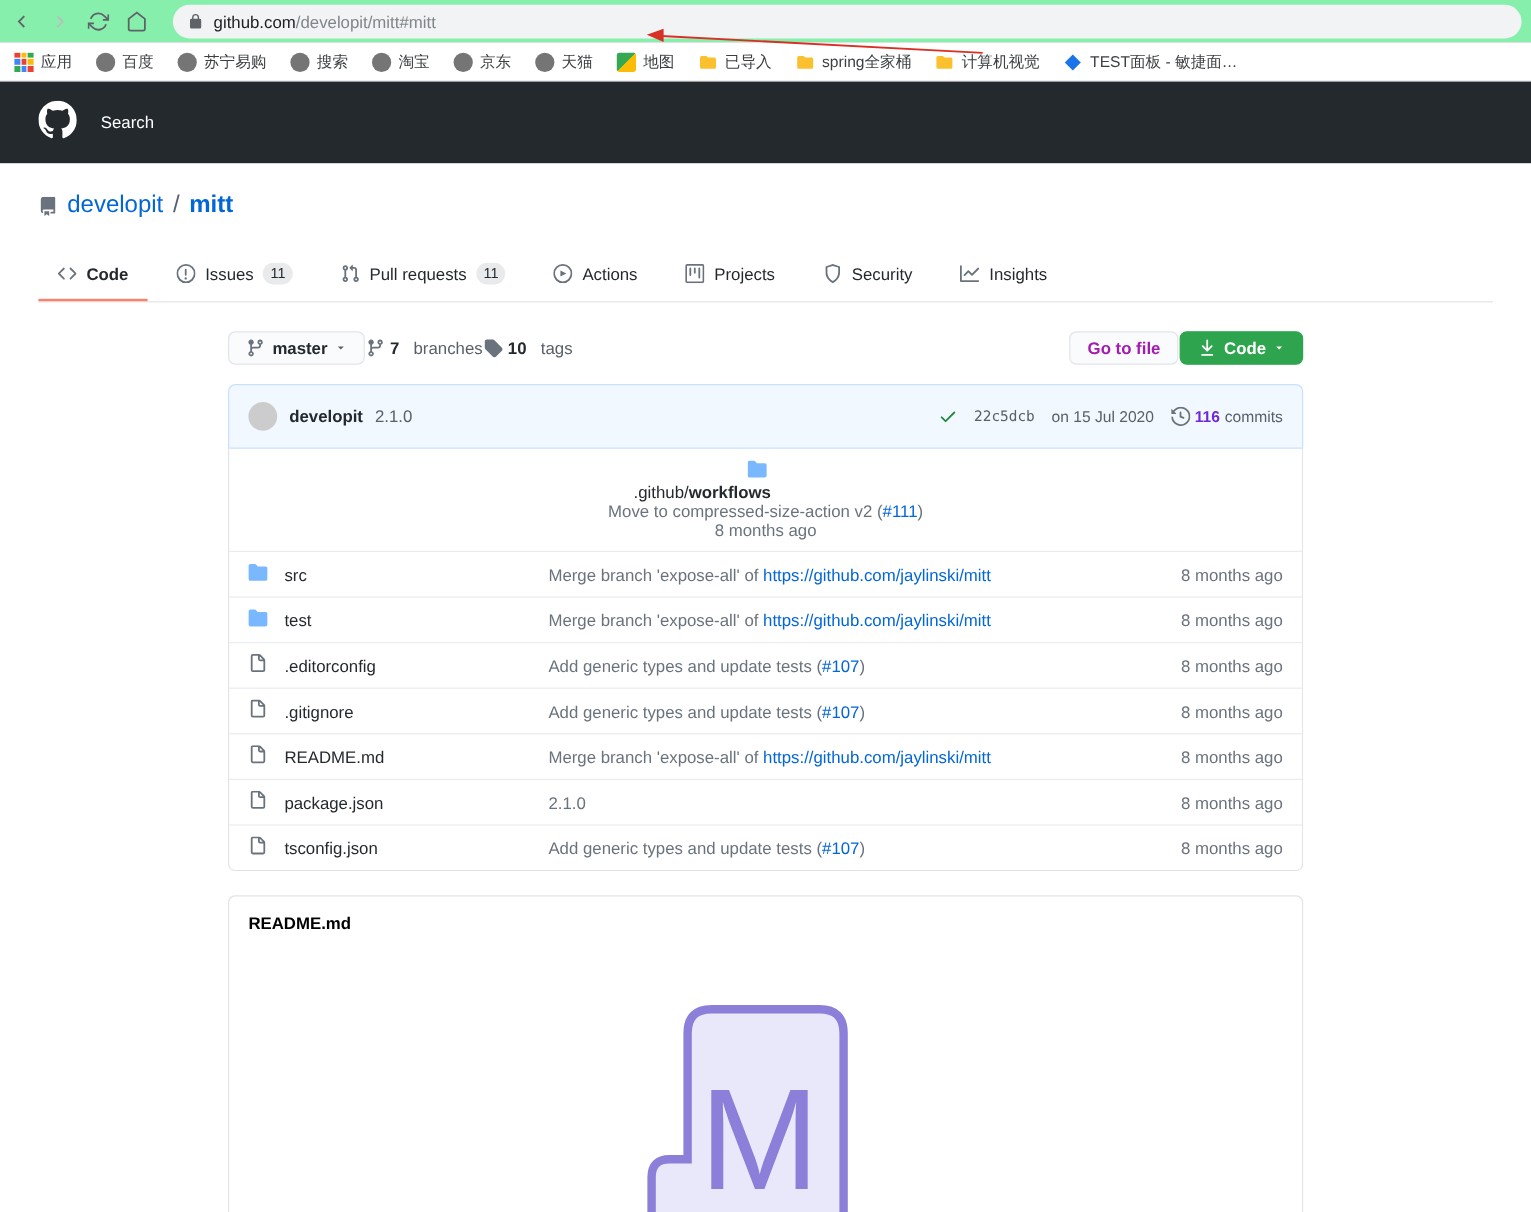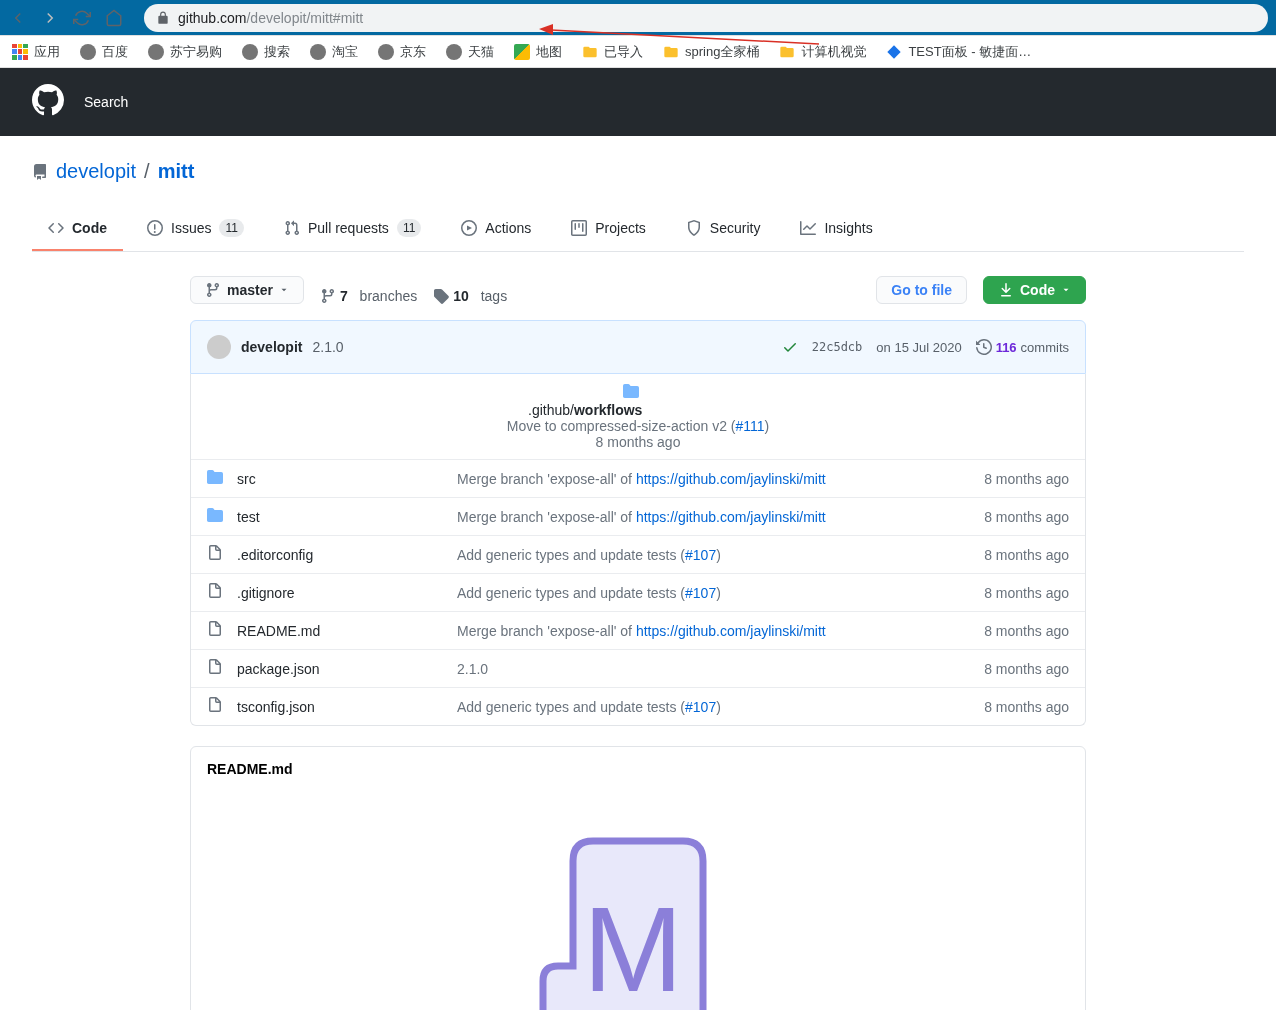--- a/index.html
+++ b/index.html
@@ -1,17 +1,17 @@
 <!DOCTYPE html>
 <html><head>
 <meta charset="utf-8">
 <style>
 * { margin:0; padding:0; box-sizing:border-box; font-family:-apple-system,BlinkMacSystemFont,"Segoe UI",Helvetica,Arial,sans-serif; }
 body { width:1276px; background:#fff; }
-.chrome-toolbar { height:36px; background:#0369a1; display:flex; align-items:center; padding:0 8px; border-bottom:1px solid #e0e0e0; gap:12px; }
+.chrome-toolbar { height:36px; background:#86efac; display:flex; align-items:center; padding:0 8px; border-bottom:1px solid #e0e0e0; gap:12px; }
 .chrome-btn { width:20px; height:20px; display:flex; align-items:center; justify-content:center; color:#5f6368; }
 .chrome-btn.disabled { color:#bdbdbd; }
 .addr-bar { flex:1; height:28px; background:#f1f3f4; border-radius:14px; display:flex; align-items:center; padding:0 12px; gap:8px; font-size:14px; color:#202124; margin-left:8px; position:relative; }
 .addr-gray { color:#80868b; }
 .bookmarks-bar { height:32px; background:#fff; display:flex; align-items:center; padding:0 4px; gap:4px; border-bottom:1px solid #e0e0e0; font-size:13px; color:#3c4043; }
 .bm-item { display:flex; align-items:center; gap:6px; padding:4px 8px; cursor:pointer; white-space:nowrap; }
 .bm-icon { width:16px; height:16px; border-radius:50%; background:#9e9e9e; flex-shrink:0; }
 .gh-header { height:68px; background:#24292e; display:flex; align-items:center; padding:0 32px; color:#fff; }
 .gh-logo { margin-right:20px; }
 .gh-nav { display:flex; gap:18px; font-size:14.5px; font-weight:600; flex:1; }
@@ -19,26 +19,26 @@
 .gh-search { color:#fff; font-size:14px; cursor:pointer; }
 .repo-head { padding:24px 32px 0 32px; }
 .repo-title { display:flex; align-items:center; gap:8px; font-size:20px; }
 .repo-title a { color:#0366d6; text-decoration:none; }
 .repo-title .sep { color:#586069; }
 .repo-tabs { display:flex; gap:8px; margin-top:24px; border-bottom:1px solid #e1e4e8; }
 .repo-tab { display:flex; align-items:center; gap:8px; padding:12px 16px; font-size:14px; color:#24292e; cursor:pointer; border-bottom:2px solid transparent; }
 .repo-tab.active { border-bottom-color:#f9826c; font-weight:600; }
 .repo-tab .count { background:#d1d5da80; border-radius:10px; padding:0 6px; font-size:12px; font-weight:500; min-width:20px; text-align:center; line-height:18px; }
 .container { max-width:896px; margin:0 auto; padding:24px 0; }
-.file-nav { display:flex; align-items:flex-end; gap:16px; margin-bottom:16px; }
+.file-nav { display:flex; align-items:center; gap:1px; margin-bottom:16px; }
 .branch-btn { display:flex; align-items:center; gap:6px; padding:5px 14px; border:1px solid #e1e4e8; border-radius:6px; font-size:14px; font-weight:600; background:#fafbfc; cursor:pointer; color:#24292e; }
 .file-nav-link { font-size:14px; color:#586069; display:flex; align-items:center; gap:4px; }
 .file-nav-link strong { color:#24292e; }
 .spacer { flex:1; }
-.goto-btn { padding:5px 14px; border:1px solid #e1e4e8; border-radius:6px; font-size:14px; font-weight:600; background:#fafbfc; cursor:pointer; color:#3b82f6; }
+.goto-btn { padding:5px 14px; border:1px solid #e1e4e8; border-radius:6px; font-size:14px; font-weight:600; background:#fafbfc; cursor:pointer; color:#a21caf; }
 .code-btn { padding:5px 14px; border:1px solid #2ea44f; border-radius:6px; font-size:14px; font-weight:600; background:#2ea44f; color:#fff; cursor:pointer; display:flex; align-items:center; gap:6px; }
 .commit-box { border:1px solid #c8e1ff; border-radius:6px 6px 0 0; background:#f1f8ff; padding:14px 16px; display:flex; align-items:center; gap:10px; font-size:14px; }
 .avatar { width:24px; height:24px; border-radius:50%; background:#ccc; }
 .commit-box .msg { color:#586069; }
 .commit-box strong { color:#24292e; }
 .commit-right { margin-left:auto; display:flex; align-items:center; gap:14px; color:#586069; font-size:13px;justify-content:flex-end; }
 .commit-right .hash { font-family:SFMono-Regular,Consolas,monospace; font-size:12px; }
 .file-tree { border:1px solid #e1e4e8; border-top:none; border-radius:0 0 6px 6px; }
 .file-row { display:flex; align-items:center; padding:9px 16px; border-top:1px solid #eaecef; font-size:14px; }
 .file-row:first-child { border-top:none;flex-direction:column; }

